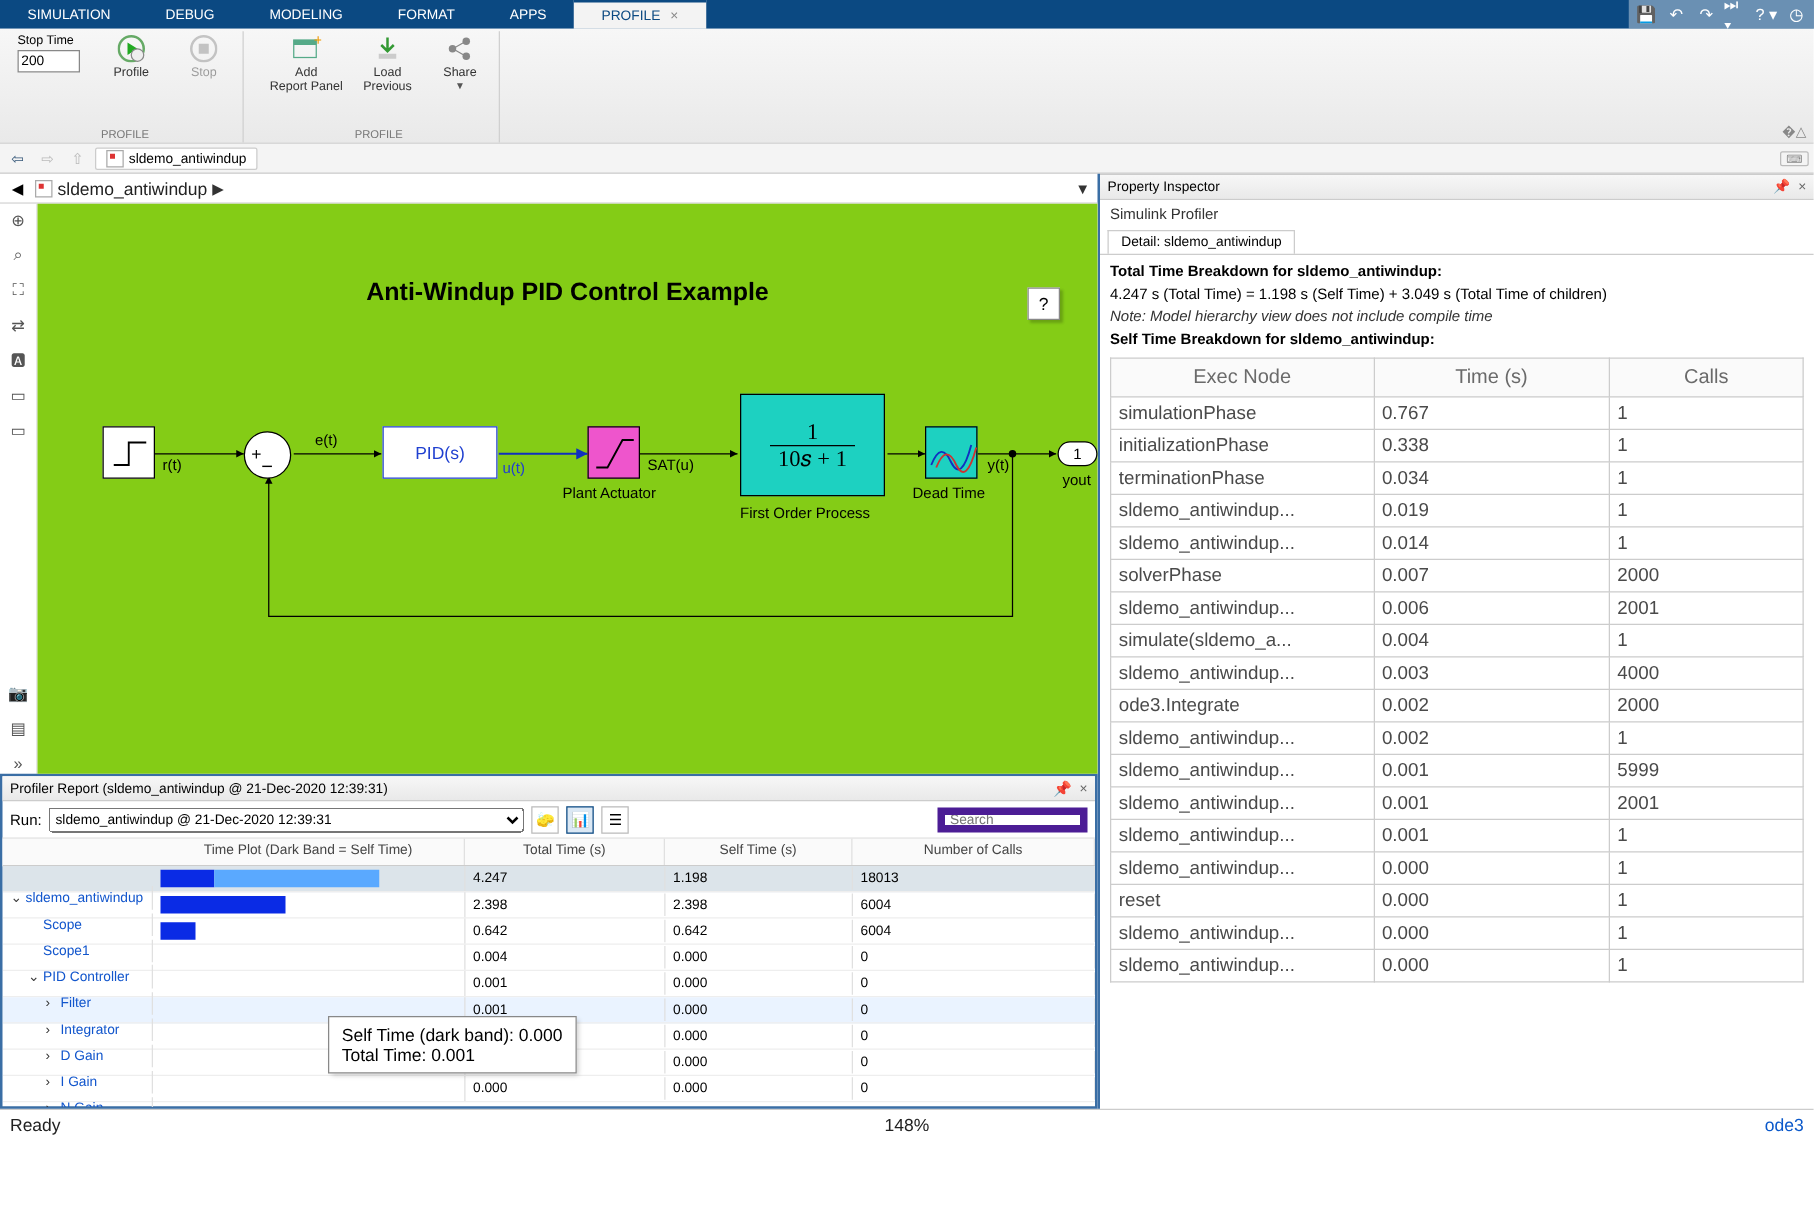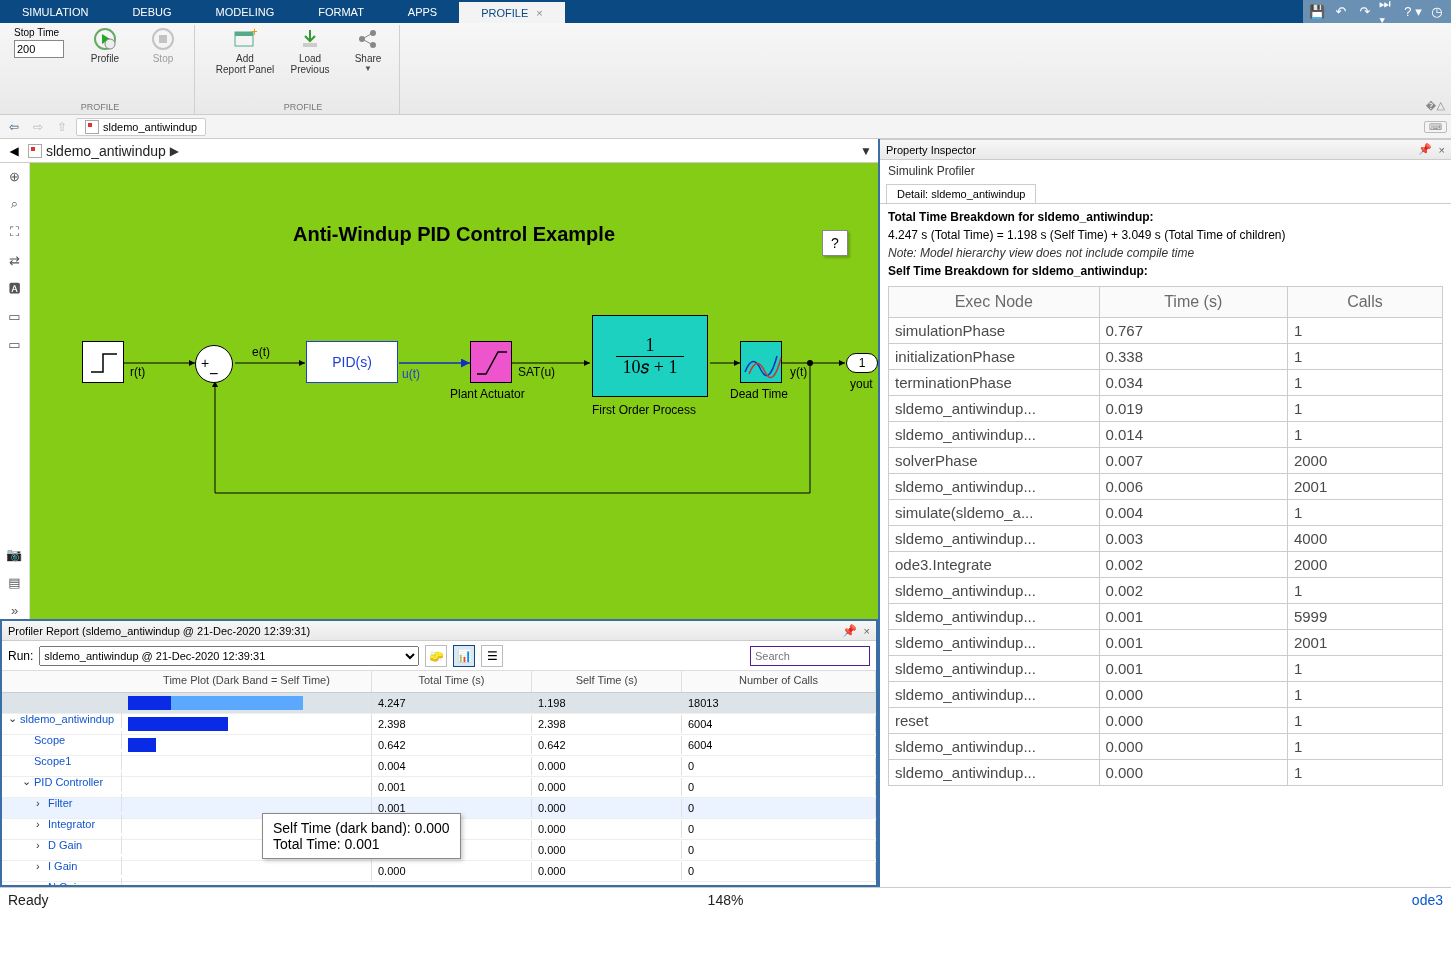--- a/index.html
+++ b/index.html
@@ -63,21 +63,21 @@
 
 
 .profiler-panel { height: 268px; border-top: 2px solid #3a6ea5; border-left: 2px solid #3a6ea5; border-right: 2px solid #3a6ea5; border-bottom: 2px solid #3a6ea5; display: flex; flex-direction: column; }
 .panel-title { height: 20px; background: linear-gradient(#f7f7f7,#e9e9e9); display:flex; align-items:center; padding: 0 6px; font-size: 11px; border-bottom: 1px solid #ccc; }
 .panel-title .pin { margin-left:auto; color:#666; cursor:pointer; font-size:12px; }
 .panel-title .xx { margin-left:6px; color:#666; cursor:pointer; }
 .run-row { height: 30px; display:flex; align-items:center; padding: 0 6px; gap: 6px; border-bottom: 1px solid #ddd; }
 .run-row select { flex: 0 0 380px; height: 20px; font-size: 11px; }
 .run-row .tb { width:22px; height:22px; border:1px solid #bbb; display:flex; align-items:center; justify-content:center; cursor:pointer; }
 .run-row .tb.active { border-color: #0b4982; background:#dbe8f4; }
-.run-row input { margin-left:auto; width: 120px; height: 20px; border:1px solid #4c1d95; padding:0 4px; font-size:11px; }
+.run-row input { margin-left:auto; width: 120px; height: 20px; border:6px solid #4c1d95; padding:0 4px; font-size:11px; }
 
 .grid-header { height: 22px; display:flex; background:#fafafa; border-bottom:1px solid #ccc; font-size:11px; color:#444; }
 .grid-header > div, .grid-row > div { border-right: 1px solid #e0e0e0; padding: 3px 6px; overflow:hidden; }
 .col-path { width: 120px; margin-top: 31px; }
 .col-plot { width: 250px; }
 .col-tt { width: 160px; }
 .col-st { width: 150px; }
 .col-nc { flex: 1; }
 .grid-body { overflow-y: scroll; flex:1; position:relative; }
 .grid-row { height: 21px; display:flex; font-size:11px; align-items:center; border-bottom: 1px solid #eee; }

